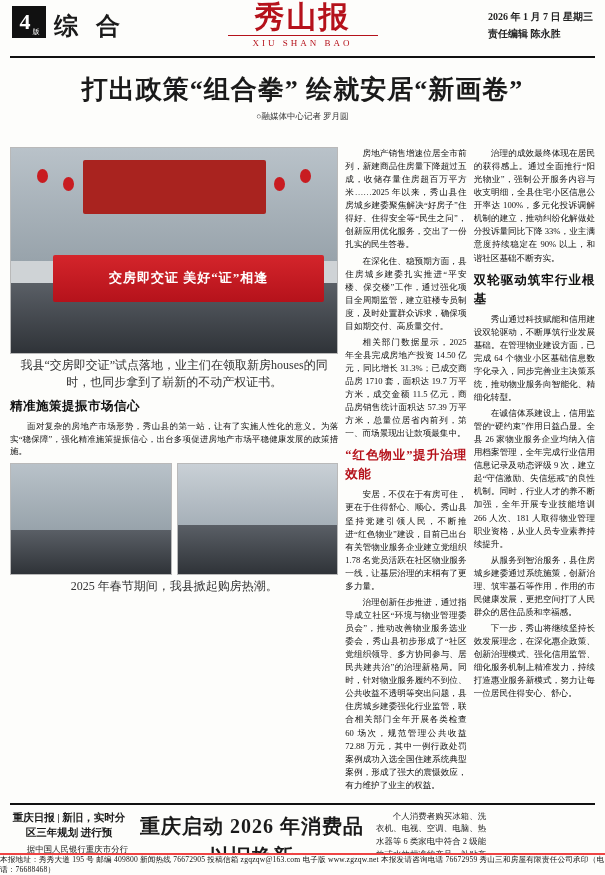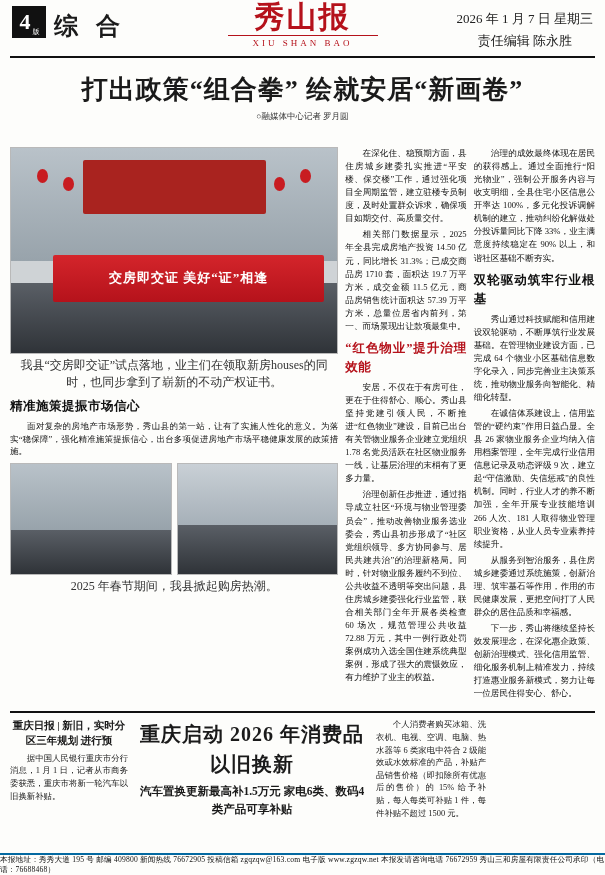--- a/index.html
+++ b/index.html
@@ -25,21 +25,21 @@
     position:absolute;left:44px;top:10px;font-size:24px;letter-spacing:6px;font-weight:bold;
     font-family:"Liberation Serif",serif;
   }
   .logo-wrap{position:absolute;left:0;right:0;top:2px;text-align:center;}
   .logo-cn{
     font-size:30px;font-weight:bold;color:#b5121b;letter-spacing:2px;line-height:1;
     font-family:"Liberation Serif",serif;
   }
   .logo-rule{width:150px;height:1px;background:#b5121b;margin:3px auto 2px;}
   .logo-py{font-size:9px;color:#b5121b;letter-spacing:3px;}
-  .mast-right{position:absolute;right:2px;top:8px;text-align:center;font-size:13px;line-height:1.7;color:#222;}
+  .mast-right{position:absolute;right:2px;top:8px;text-align:left;font-size:10px;line-height:1.7;color:#222;font-weight:bold;}
 
   
   .headline{
     text-align:center;font-size:26px;font-weight:bold;letter-spacing:1px;
     margin:14px 0 4px;font-family:"Liberation Serif",serif;
   }
   .byline{text-align:center;font-size:8.5px;color:#333;margin-bottom:24px;font-family:Liberation Serif, serif;}
 
   
   .top-zone{display:flex;gap:7px;}
@@ -95,21 +95,21 @@
   .bottom-head{
     text-align:center;font-size:20px;font-weight:bold;letter-spacing:1px;margin:0 0 4px;
     font-family:"Liberation Serif",serif;
   }
   .bottom-sub{
     text-align:center;font-size:11.5px;font-weight:bold;margin:0 0 6px;
   }
 
   
   .footer{
-    position:absolute;left:0;right:0;bottom:0;height:20px;border-top:2px solid #0369a1;
+    position:absolute;left:0;right:0;bottom:0;height:20px;border-top:2px solid #ef4444;
     display:flex;align-items:center;justify-content:center;font-size:7.6px;color:#111;
     background:#fdfdfb;letter-spacing:0.2px;
   }
 </style>
 </head>
 <body>
 
 <div class="page">
 
   <div class="masthead">
@@ -165,20 +165,21 @@
           <div class="ph">
               <div class="bldg" style="height:55%;background:linear-gradient(#c9d0d6,#a6b0b8)"></div>
               <div class="crowd" style="height:45%"></div>
             </div>
         </div>
       </div>
       <div class="cap-line">2025 年春节期间，我县掀起购房热潮。</div>
     </div>
 
     <div class="col-text body-col">
+      <p>房地产销售增速位居全市前列，新建商品住房量下降超过五成，收储存量住房超百万平方米……2025 年以来，秀山县住房城乡建委聚焦解决“好房子”住得好、住得安全等“民生之问”，创新应用优化服务，交出了一份扎实的民生答卷。</p>
       <p>在深化住、稳预期方面，县住房城乡建委扎实推进“平安楼、保交楼”工作，通过强化项目全周期监管，建立驻楼专员制度，及时处置群众诉求，确保项目如期交付、高质量交付。</p>
       <p>相关部门数据显示，2025 年全县完成房地产投资 14.50 亿元，同比增长 31.3%；已成交商品房 1710 套，面积达 19.7 万平方米，成交金额 11.5 亿元，商品房销售统计面积达 57.39 万平方米，总量位居省内前列，第一、而场景现出让款项最集中。</p>
       <div class="sub-head red">“红色物业”提升治理效能</div>
       <p>安居，不仅在于有房可住，更在于住得舒心、顺心。秀山县坚持党建引领人民，不断推进“红色物业”建设，目前已出台有关管物业服务企业建立党组织 1.78 名党员活跃在社区物业服务一线，让基层治理的末梢有了更多力量。</p>
       <p>治理创新任步推进，通过指导成立社区“环境与物业管理委员会”，推动改善物业服务选业委会，秀山县初步形成了“社区党组织领导、多方协同参与、居民共建共治”的治理新格局。同时，针对物业服务履约不到位、公共收益不透明等突出问题，县住房城乡建委强化行业监管，联合相关部门全年开展各类检查 60 场次，规范管理公共收益 72.88 万元，其中一例行政处罚案例成功入选全国住建系统典型案例，形成了强大的震慑效应，有力维护了业主的权益。</p>
     </div>
 
     <div class="col-text2 body-col">
       <p>治理的成效最终体现在居民的获得感上。通过全面推行“阳光物业”，强制公开服务内容与收支明细，全县住宅小区信息公开率达 100%，多元化投诉调解机制的建立，推动纠纷化解做处分投诉量同比下降 33%，业主满意度持续稳定在 90% 以上，和谐社区基础不断夯实。</p>
       <div class="sub-head">双轮驱动筑牢行业根基</div>

